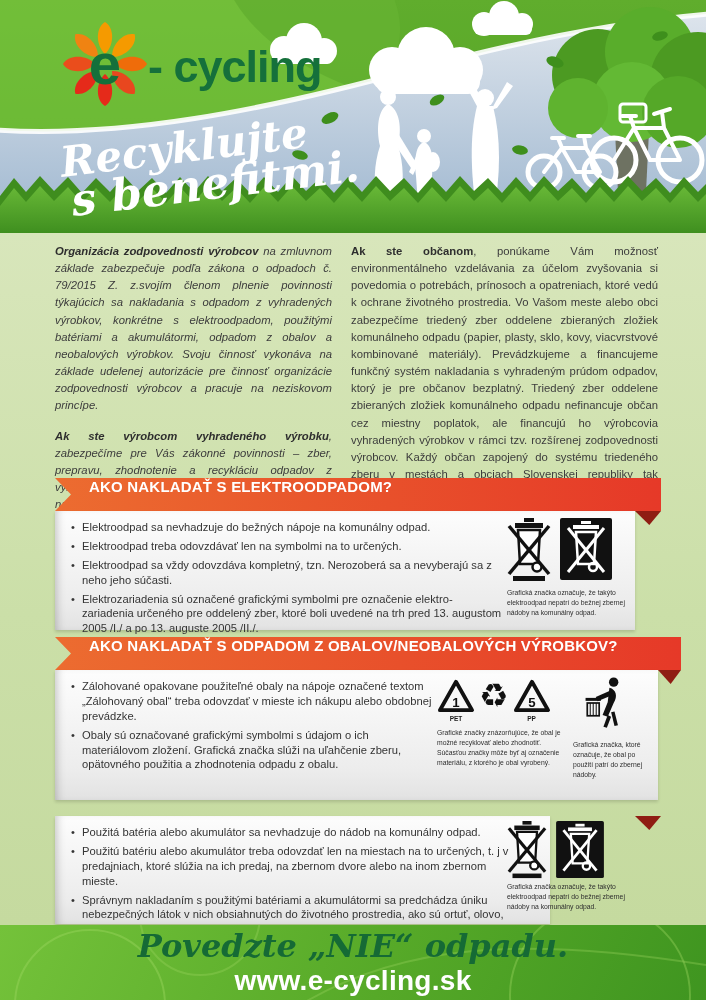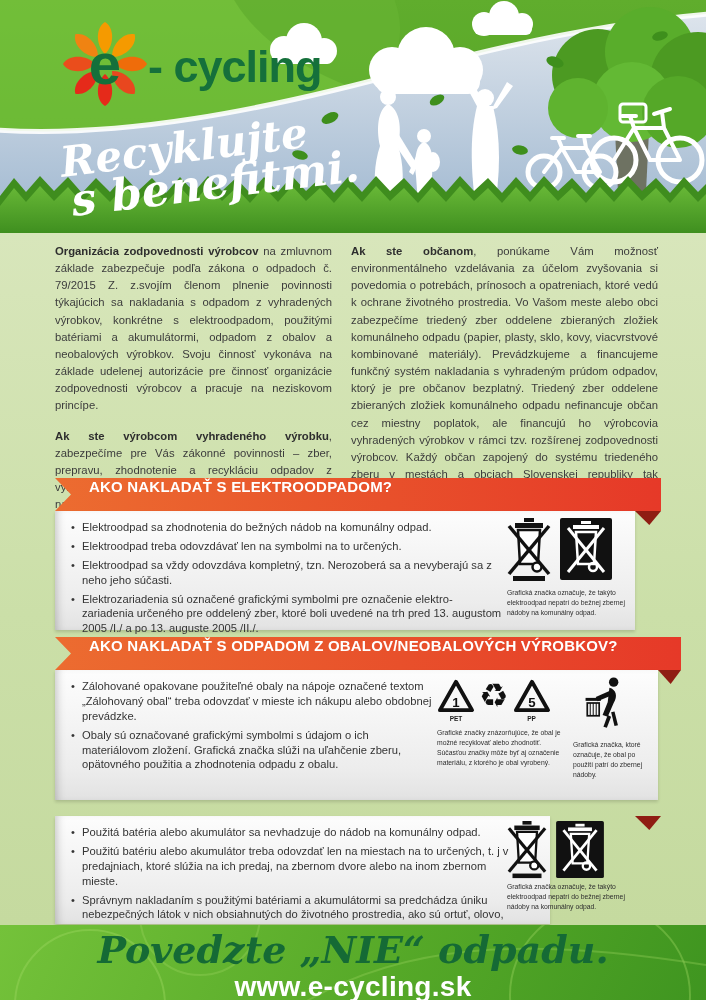--- a/index.html
+++ b/index.html
@@ -12,21 +12,21 @@
   .logo{position:absolute;left:40px;top:6px;width:300px;height:122px;}
   .tagline{position:absolute;left:62px;top:124px;transform:rotate(-7deg);
            color:#fff;font-family:"DejaVu Serif",serif;font-style:italic;font-weight:bold;line-height:1;}
   .tagline .t1{font-size:42px;display:block;}
   .tagline .t2{font-size:44px;display:block;margin:-4px 0 0 6px;}
 
   
   .bodybg{position:absolute;left:0;top:233px;width:706px;height:692px;
           background:linear-gradient(180deg,#d8e6bb 0%,#cbdfa8 55%,#c5da9f 100%);}
   .col{position:absolute;top:243px;font-size:11.3px;line-height:1.52;color:#3c3c3c;text-align:justify;}
-  .col-left{left:55px;width:277px;}
+  .col-left{left:55px;width:277px;font-style:italic;}
   .col-right{left:351px;width:307px;}
   .col p{margin:0 0 13px 0;}
   .col b{color:#2e2e2e;}
 
   .ribbon{position:absolute;height:33px;box-sizing:border-box;display:flex;align-items:flex-start;
           padding-left:34px;color:#fff;font-weight:bold;font-size:15px;letter-spacing:.2px;
           background:linear-gradient(90deg,#ec6c30 0%,#e8502b 55%,#e63928 100%);
           clip-path:polygon(0 0,100% 0,100% 100%,0 100%,16px 50%);}
   .fold{position:absolute;background:#8f1d13;clip-path:polygon(0 0,100% 0,55% 100%);}
   .panel{position:absolute;box-sizing:border-box;padding:9px 14px 4px 16px;
@@ -40,21 +40,21 @@
   .binrow{display:flex;gap:9px;align-items:flex-start;}
   .trirow{display:flex;gap:4px;align-items:flex-start;}
   .tricol{display:flex;flex-direction:column;align-items:center;}
   .trilabel{font-size:6.5px;font-weight:bold;color:#1c1c1c;margin-top:1px;}
   .recg{font-family:"DejaVu Sans",sans-serif;font-size:33px;line-height:36px;color:#111;}
 
   
   .footer{position:absolute;left:0;top:925px;width:706px;height:75px;overflow:hidden;
           background:linear-gradient(115deg,#74c23a 0%,#56a928 55%,#3f9520 100%);text-align:center;}
   .slogan{position:relative;margin-top:5px;color:#156a35;font-family:"DejaVu Serif",serif;
-          font-style:italic;font-weight:bold;font-size:38px;line-height:1.05;}
+          font-style:italic;font-weight:bold;font-size:32px;line-height:1.05;}
   .url{position:relative;color:#ffffff;font-weight:bold;font-size:28px;margin-top:1px;letter-spacing:.3px;}
 </style>
 </head>
 <body>
 
 <div class="page">
 
   <div class="hero">
     <svg class="art" width="706" height="233" viewBox="0 0 706 233">
       <defs>
@@ -203,21 +203,21 @@
   <div class="col col-right">
     <p><b>Ak ste občanom</b><span>, ponúkame Vám možnosť environmentálneho vzdelávania za účelom zvyšovania si povedomia o potrebách, prínosoch a opatreniach, ktoré vedú k ochrane životného prostredia. Vo Vašom meste alebo obci zabezpečíme triedený zber oddelene zbieraných zložiek komunálneho odpadu (papier, plasty, sklo, kovy, viacvrstvové kombinované materiály). Prevádzkujeme a financujeme funkčný systém nakladania s vyhradeným prúdom odpadov, ktorý je pre občanov bezplatný. Triedený zber oddelene zbieraných zložiek komunálneho odpadu nefinancuje občan cez miestny poplatok, ale financujú ho výrobcovia vyhradených výrobkov v rámci tzv. rozšírenej zodpovednosti výrobcov. Každý občan zapojený do systému triedeného zberu v mestách a obciach Slovenskej republiky tak prispieva k ochrane životného prostredia a k šetreniu prírodných zdrojov.</span></p>
   </div>
 
   <div class="ribbon" style="left:55px;top:478px;width:606px;">
     <span>AKO NAKLADAŤ S ELEKTROODPADOM?</span>
   </div>
   <div class="fold" style="left:635px;top:511px;width:26px;height:14px;"></div>
   <div class="panel" style="left:55px;top:511px;width:580px;height:119px;">
     <ul class="bullets" style="width:432px;">
-      <li>Elektroodpad sa zhodnotenia do bežných nádob na komunálny odpad.</li>
+      <li>Elektroodpad sa nevhadzuje do bežných nápoje na komunálny odpad.</li>
       <li>Elektroodpad treba odovzdávať len na symbolmi na to určených.</li>
       <li>Elektroodpad sa vždy odovzdáva kompletný, tzn. Nerozoberá sa a nevyberajú sa z neho jeho súčasti.</li>
       <li>Elektrozariadenia sú označené grafickými symbolmi pre označenie elektro- zariadenia určeného pre oddelený zber, ktoré boli uvedené na trh pred 13. augustom 2005 /I./ a po 13. auguste 2005 /II./.</li>
     </ul>
     <div class="iconbox" style="left:452px;top:7px;width:124px;">
       <div class="binrow">
         <svg width="44" height="64" viewBox="0 0 44 64">
           <rect x="17" y="0" width="10" height="4" fill="#111"></rect>
           <rect x="8" y="5" width="28" height="5" fill="#111"></rect>
           <path d="M11,12 L33,12 L31,46 L13,46 Z" fill="#fff" stroke="#111" stroke-width="2.5"></path>

